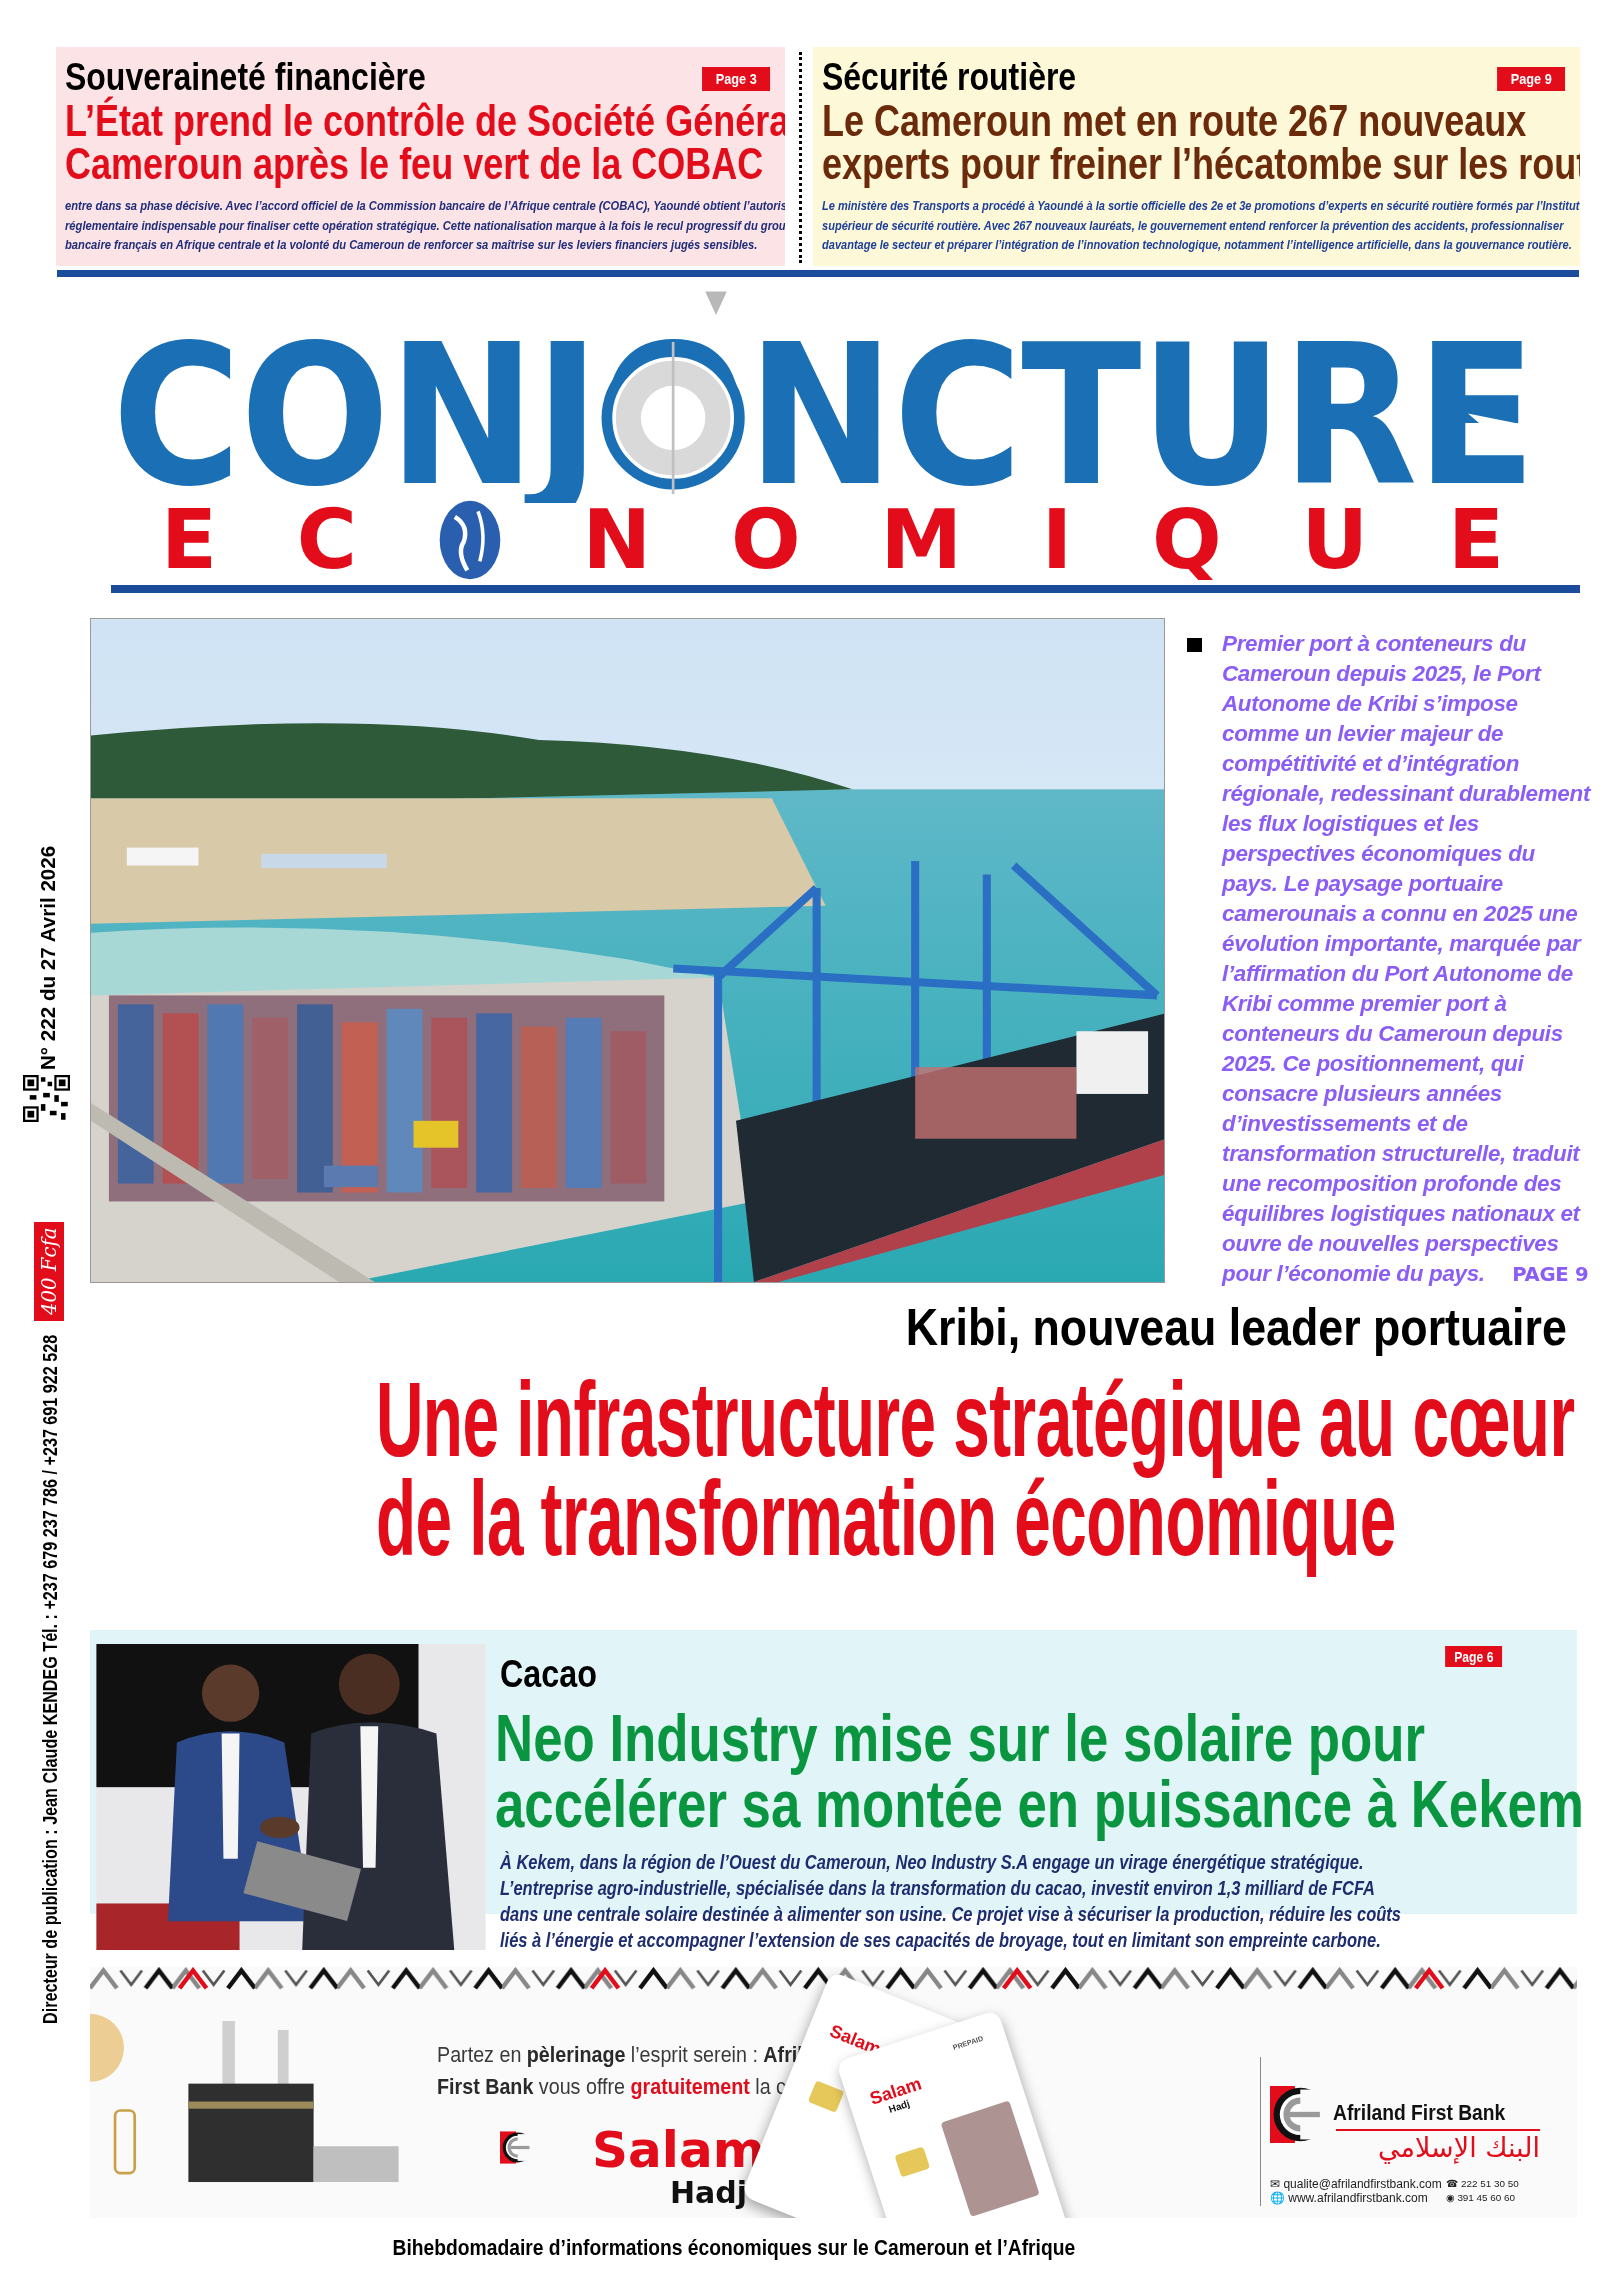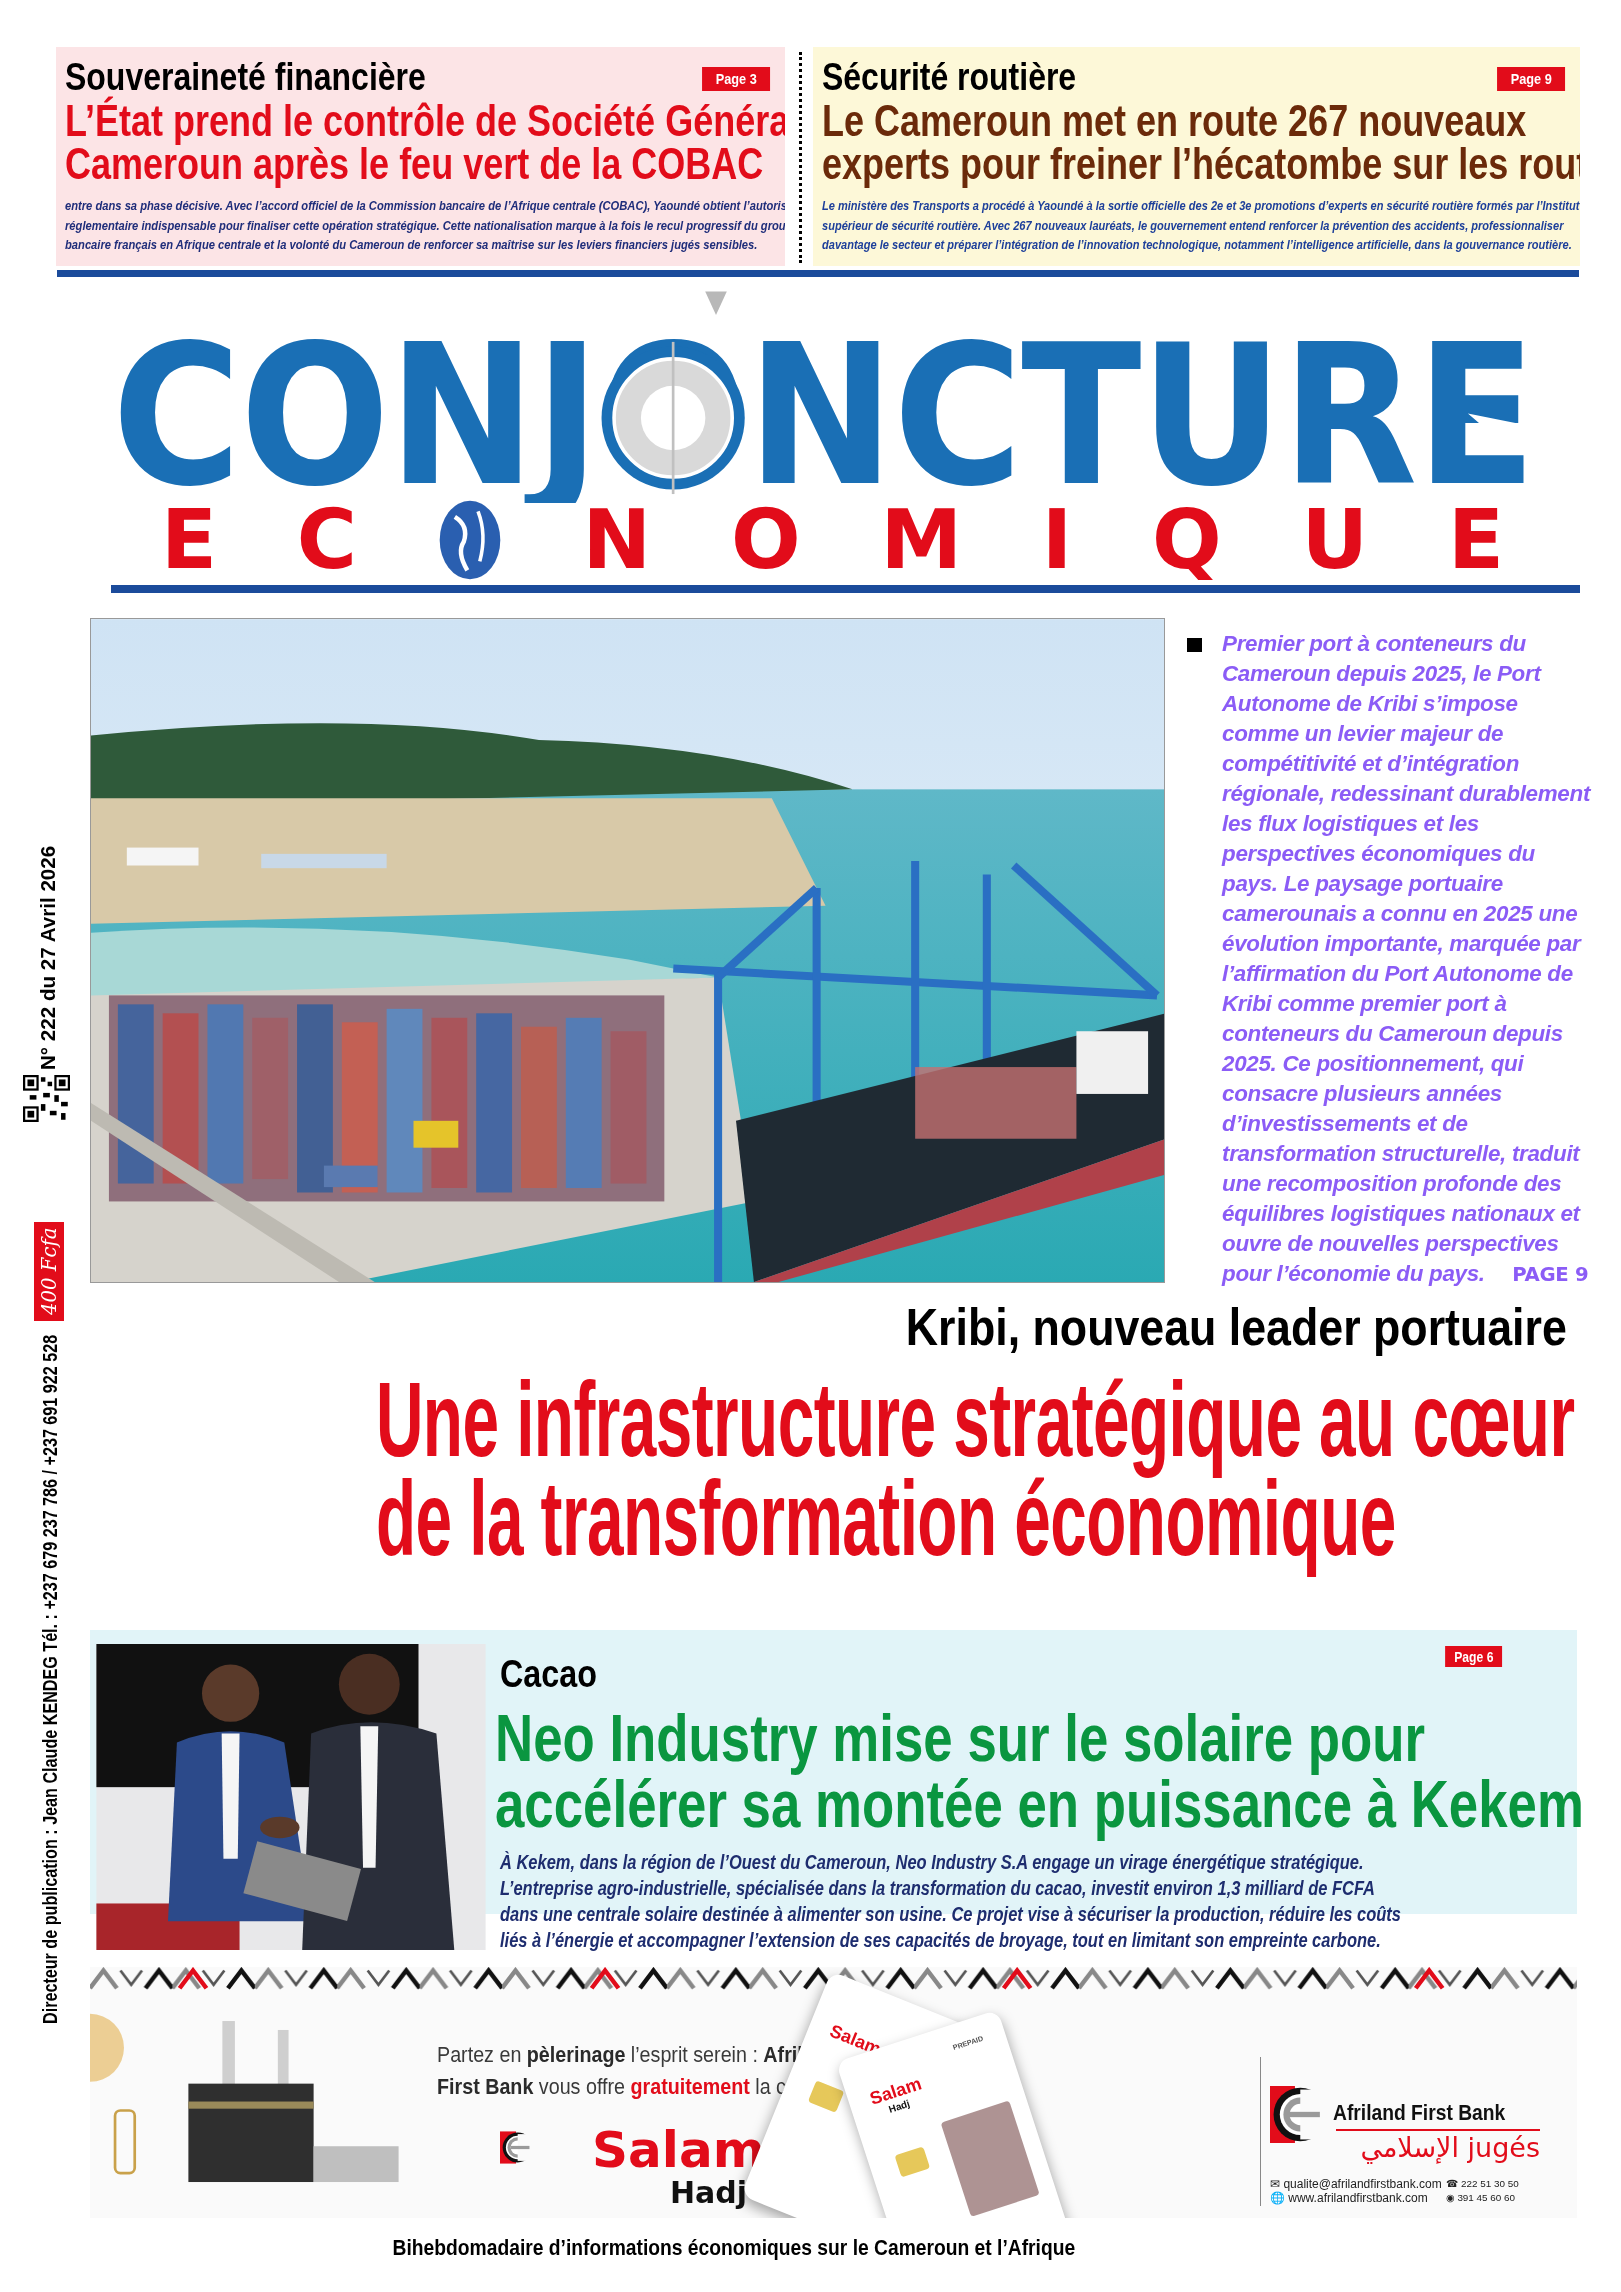--- a/index.html
+++ b/index.html
@@ -344,21 +344,21 @@
       <rect x="0" y="0" width="28" height="64" fill="#e20c1a"></rect>
       <circle cx="34" cy="32" r="30" fill="#111"></circle>
       <circle cx="34" cy="32" r="23" fill="#fff"></circle>
       <circle cx="34" cy="32" r="19" fill="#9a9a9a"></circle>
       <circle cx="34" cy="32" r="12" fill="#fff"></circle>
       <rect x="34" y="4" width="30" height="56" fill="#fafafa"></rect>
       <rect x="20" y="29" width="36" height="6" fill="#9a9a9a"></rect>
     </svg>
     <div class="name">Afriland First Bank</div>
     <div class="redline"></div>
-    <div class="arabic">jugés الإسلامي</div>
+    <div class="arabic">البنك الإسلامي</div>
     <div class="contacts">
       <div><span>✉ </span><span>qualite@afrilandfirstbank.com</span></div>
       <div><span>🌐 </span><span>www.afrilandfirstbank.com</span></div>
     </div>
     <div class="phones">
       <div><span>☎ </span><span>222 51 30 50</span></div>
       <div><span>◉ </span><span>391 45 60 60</span></div>
     </div>
   </div>
 </div>

